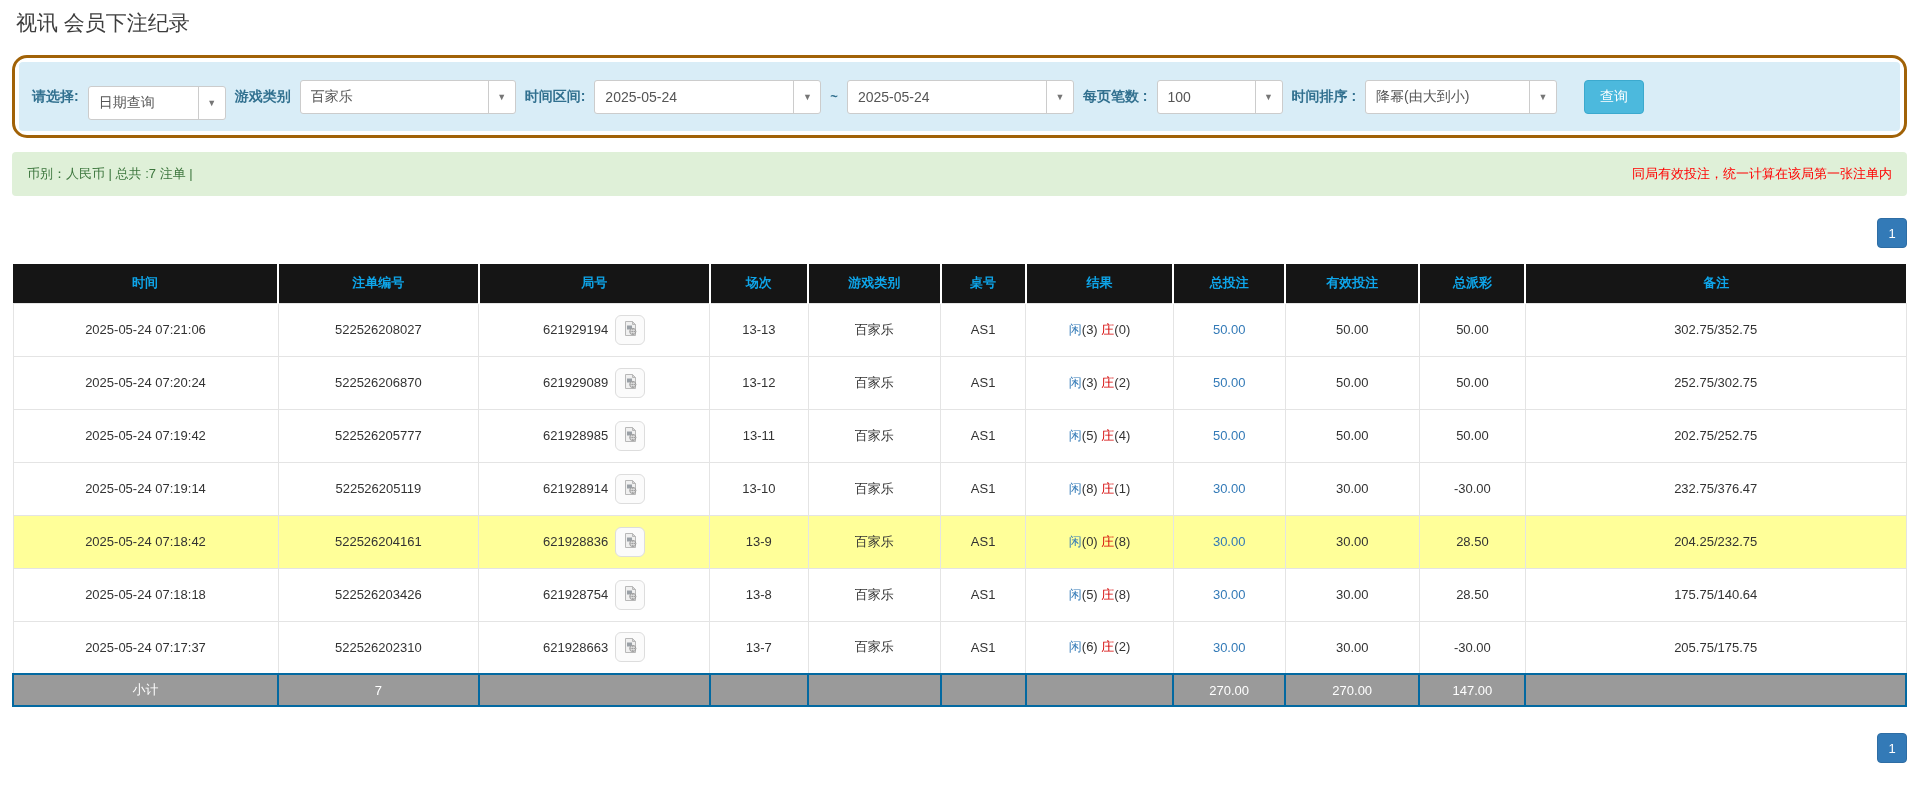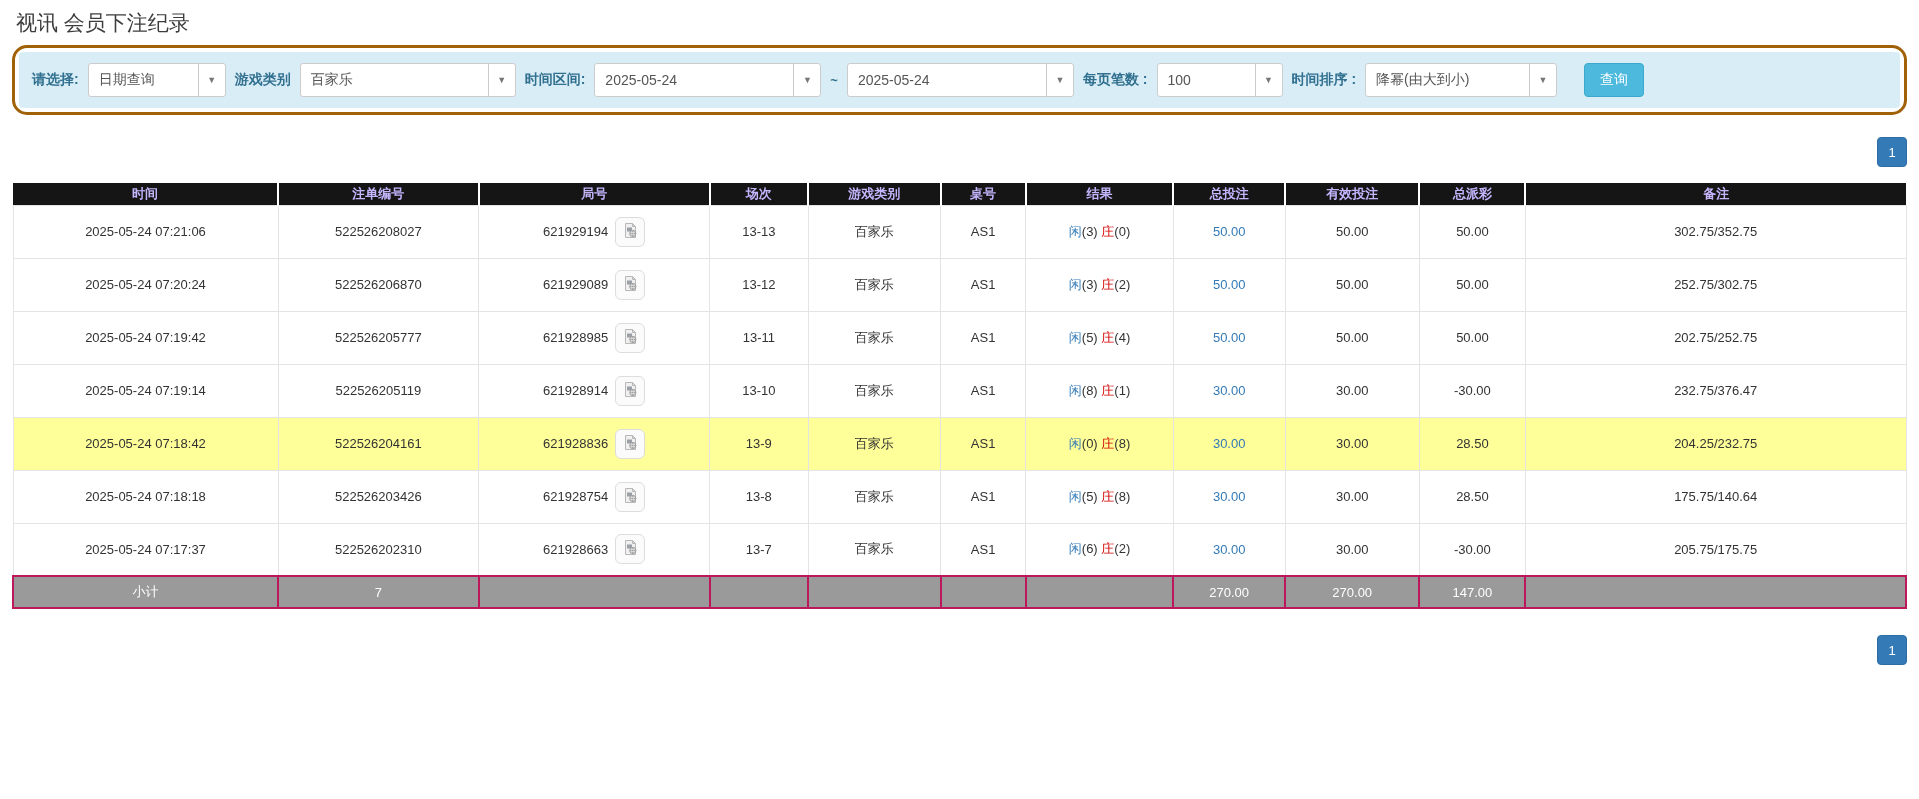--- a/index.html
+++ b/index.html
@@ -4,39 +4,39 @@
 <style>
   * { box-sizing: border-box; }
   html,body { margin:0; padding:0; background:#fff; }
   body {
     width:1919px; height:799px; overflow:hidden;
     font-family:"Liberation Sans","DejaVu Sans",sans-serif;
     color:#333; font-size:13px;
   }
   .container { padding:0 12px; }
 
-  .page-title { font-size:21px; color:#3d3d3d; font-weight:500; margin:9px 2px 8px 4px; }
+  .page-title { font-size:21px; color:#3d3d3d; font-weight:500; margin:9px 2px 18px 4px; }
 
   
   .filter-panel { border:3px solid #a16207; border-radius:15px; padding:4px; }
   .filter-bar {
     background:#d9edf7; border-radius:4px; padding:11px 13px;
     display:flex; align-items:center; gap:9px;
   }
   .f-label { font-weight:bold; font-size:14px; color:#31708f; white-space:nowrap; }
   .control {
     background:#fff; border:1px solid #ccc; border-radius:3px; height:34px;
     display:flex; align-items:stretch; cursor:pointer;
   }
   .control .val { flex:1; display:flex; align-items:center; padding:0 10px; font-size:14px; color:#555; white-space:nowrap; }
   .control .caret {
     width:27px; border-left:1px solid #ccc; display:flex; align-items:center; justify-content:center;
     color:#767676; font-size:9px;
   }
-  .w-query { width:138px; } .w-game { width:216px; } .w-date { width:227px; }
+  .w-query { width:138px;margin-top:13px; } .w-game { width:216px; } .w-date { width:227px; }
   .w-size { width:126px; } .w-sort { width:192px; }
   .tilde { color:#31708f; font-weight:bold; }
   .search-btn {
     height:34px; padding:0 15px; margin-left:18px;
     background:#4cb9dd; border:1px solid #3ba9ce; border-radius:4px;
     color:#fff; font-size:14px; cursor:pointer;
   }
 
   
   .notice-bar {
@@ -55,40 +55,40 @@
     min-width:30px; height:30px; background:#337ab7; border:1px solid #2e6da4;
     color:#fff; border-radius:4px; font-size:13px; cursor:pointer;
   }
 
   
   table.records { width:100%; border-collapse:collapse; table-layout:fixed; }
   col.c1{width:14%} col.c2{width:10.6%} col.c3{width:12.2%} col.c4{width:5.2%}
   col.c5{width:7%}  col.c6{width:4.5%}  col.c7{width:7.8%}  col.c8{width:5.9%}
   col.c9{width:7.1%} col.c10{width:5.6%} col.c11{width:20.1%}
   table.records thead th {
-    background:#151515; color:#c4b5fd; font-weight:bold; font-size:13px;
-    height:22px; border-right:2px solid #fff; text-align:center;
+    background:#151515; color:#0ea5e9; font-weight:bold; font-size:13px;
+    height:39px; border-right:2px solid #fff; text-align:center;
   }
   table.records thead th:last-child { border-right:none; }
   table.records tbody td {
     background:#fff; border:1px solid #e4e4e4; height:53px;
     text-align:center; font-size:13px; color:#333;
   }
   table.records tbody tr.highlight td { background:#ffff99; }
   .round-wrap { display:inline-flex; align-items:center; gap:7px; }
   .replay-btn {
     width:30px; height:30px; background:#fbfbfb; border:1px solid #ddd; border-radius:6px;
     display:inline-flex; align-items:center; justify-content:center; cursor:pointer; padding:0;
   }
   .res-player { color:#337ab7; }
   .res-banker { color:#d40000; }
   .bet-link { color:#337ab7; text-decoration:none; cursor:pointer; }
   td.neg { color:#e60000; }
   table.records tfoot td {
-    background:#9a9a9a; color:#fff; height:32px; border:2px solid #be185d;
+    background:#9a9a9a; color:#fff; height:32px; border:2px solid #0369a1;
     text-align:center; font-size:13px;
   }
 </style>
 </head>
 <body>
 
 <div class="container">
 
   <h1 class="page-title">视讯 会员下注纪录</h1>
 
@@ -126,20 +126,24 @@
       <span class="f-label">时间排序 :</span>
       <div class="control w-sort">
         <span class="val">降幂(由大到小)</span>
         <span class="caret">▼</span>
       </div>
 
       <button class="search-btn">查询</button>
     </div>
   </div>
 
+  <div class="notice-bar">
+    <span class="notice-left">币别：人民币 | 总共 :7 注单 |</span>
+    <span class="notice-right">同局有效投注，统一计算在该局第一张注单内</span>
+  </div>
 
   <div class="pager-row pager-top">
     <button class="page-btn">1</button>
   </div>
 
   <table class="records">
     <colgroup>
       <col class="c1">
         <col class="c2">
         <col class="c3">

